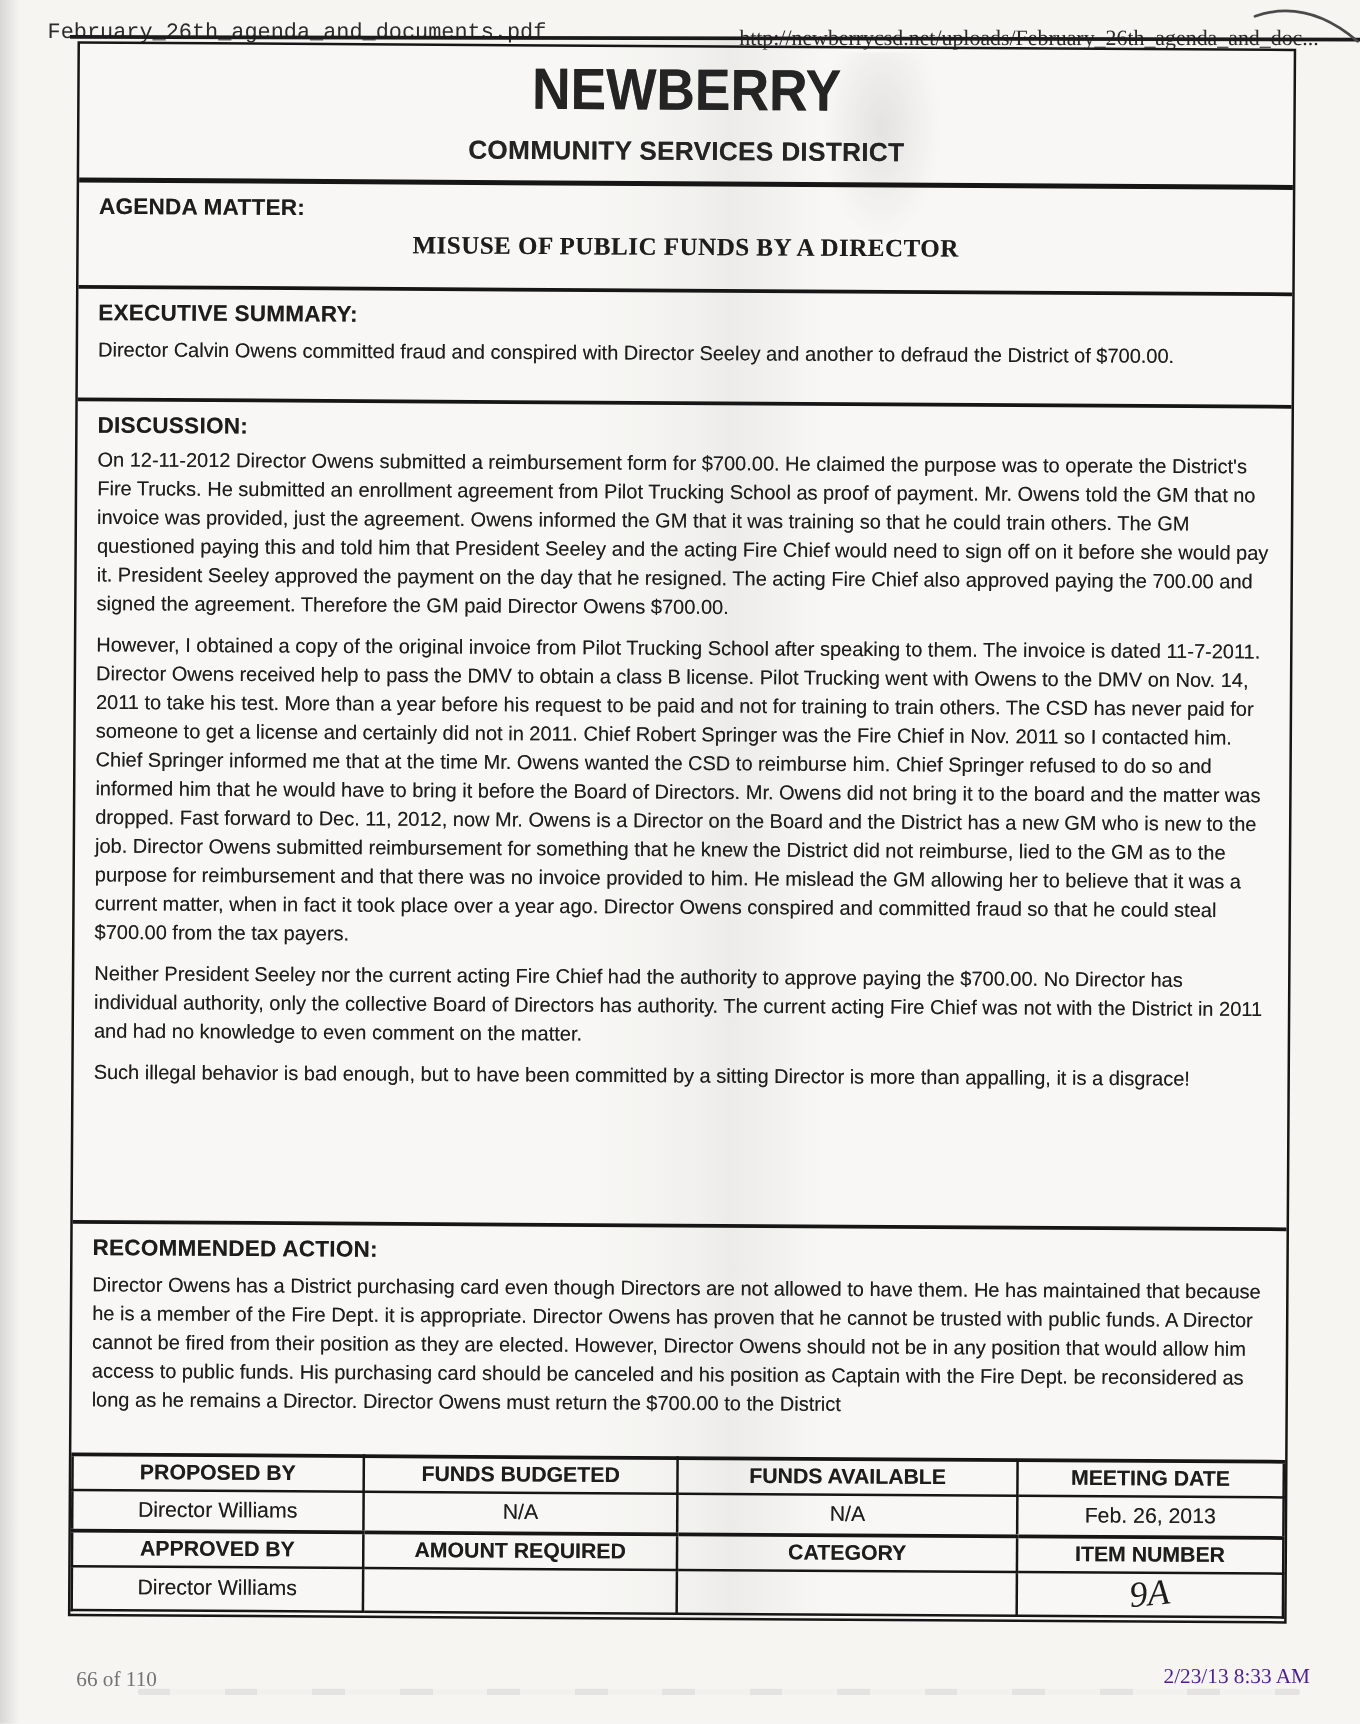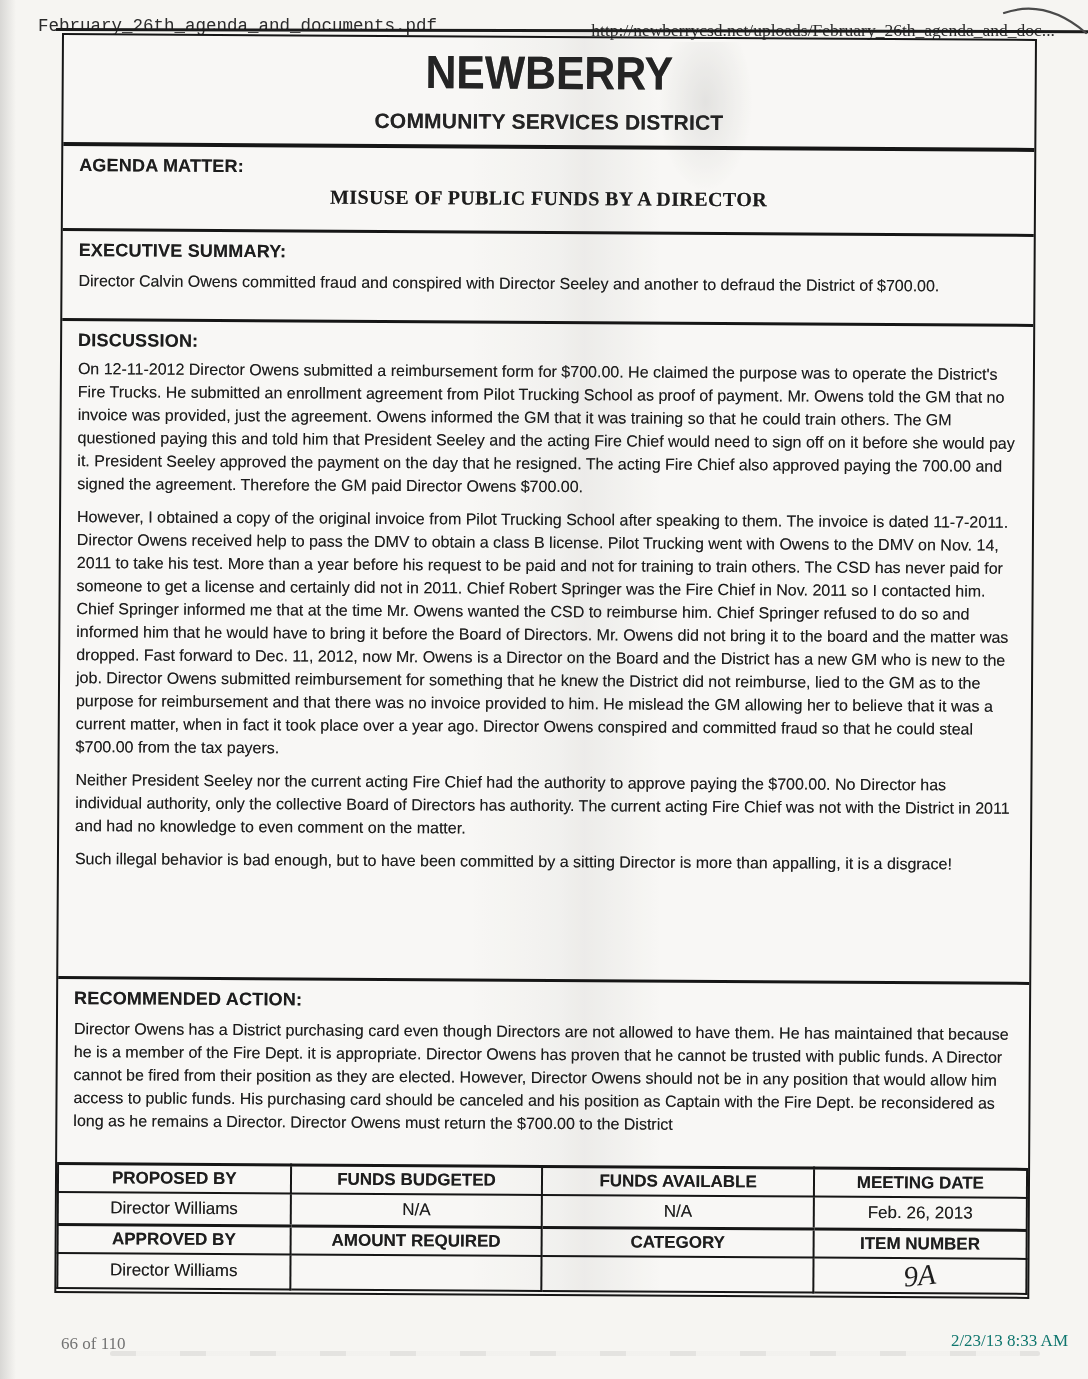--- a/index.html
+++ b/index.html
@@ -96,22 +96,22 @@
     font-size:29px; display:inline-block; transform:rotate(-6deg);
     text-shadow:none;
   }
 
   
   .footer-left {
     position:absolute; left:37px; top:1334px;
     font-family:"Liberation Serif", serif; font-size:17px; color:#737373;margin-left:24px;
   }
   .footer-right {
-    position:absolute; right:20px; top:1331px;
-    font-family:"Liberation Serif", serif; font-size:17px; color:#0f766e;
+    position:absolute; right:40px; top:1331px;
+    font-family:"Liberation Serif", serif; font-size:17px; color:#4c1d95;
   }
 </style>
 </head>
 <body>
 
 <div class="edge-shadow"></div>
 <div class="fold-band"></div>
 <div class="top-blob"></div>
 <div class="bottom-smudge"></div>
 

